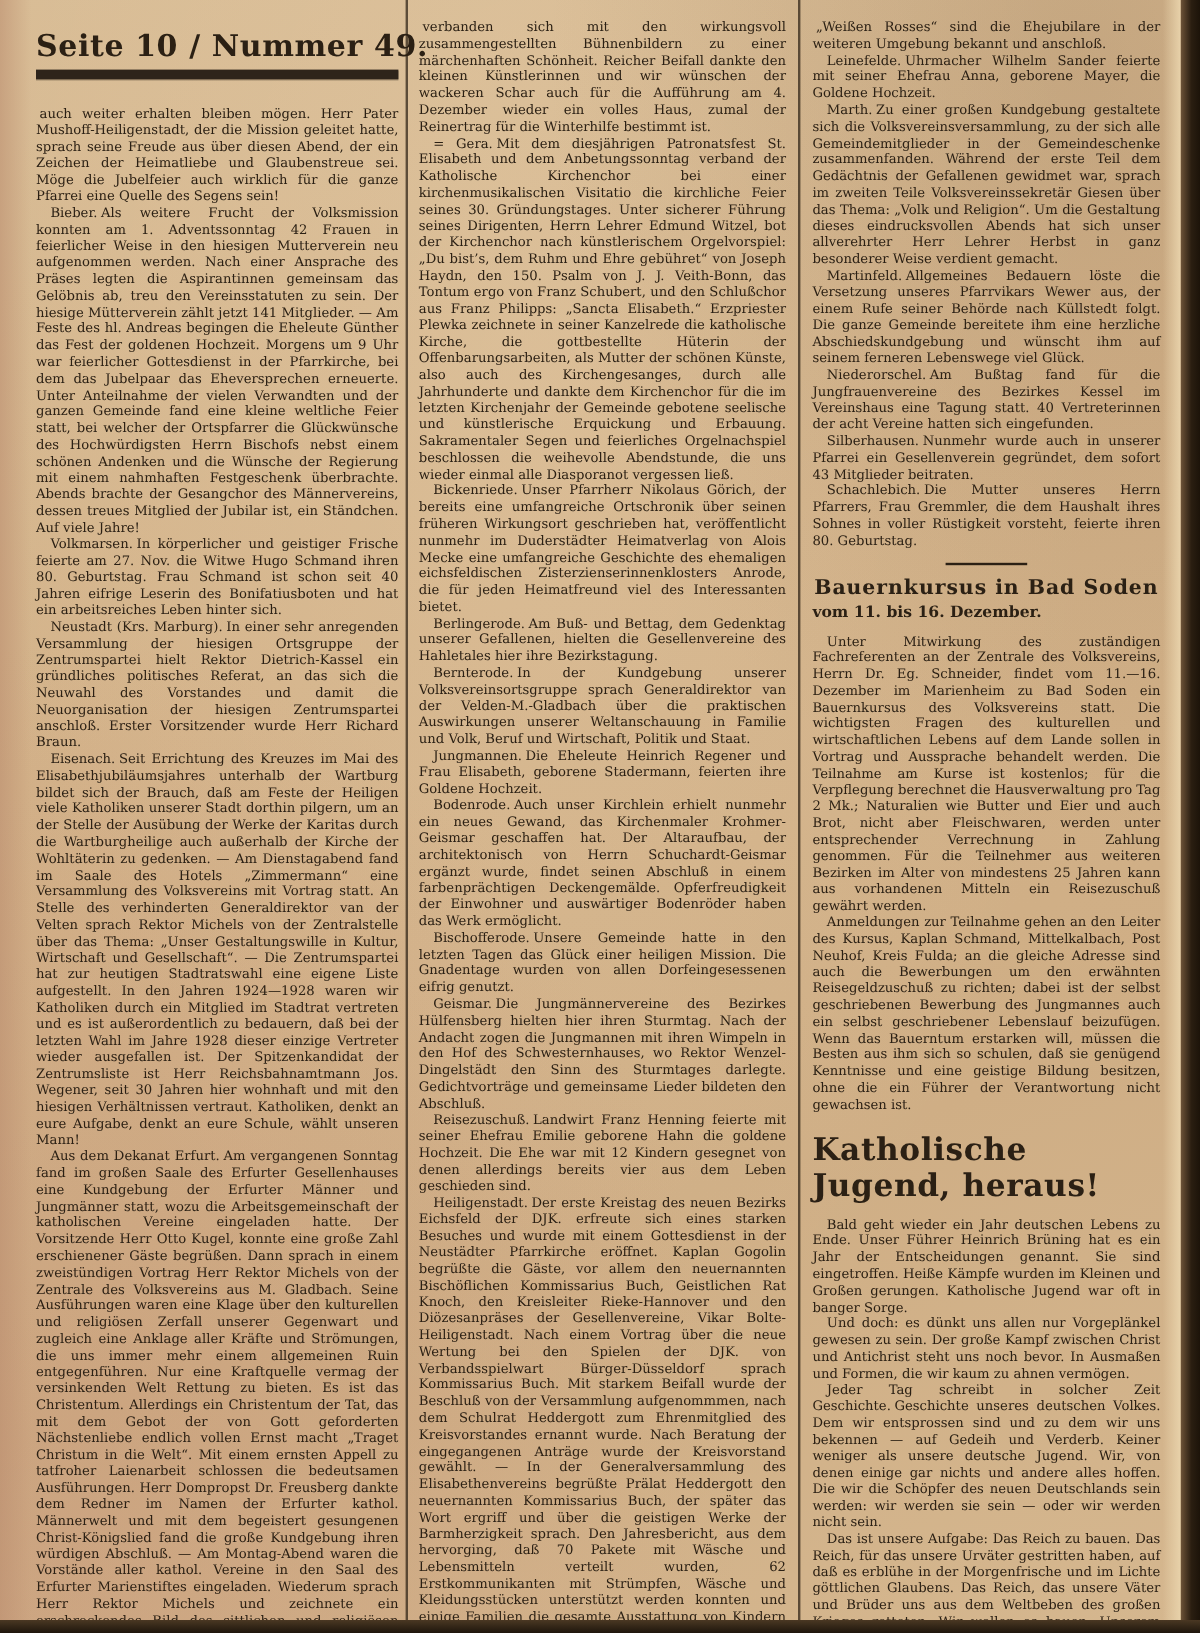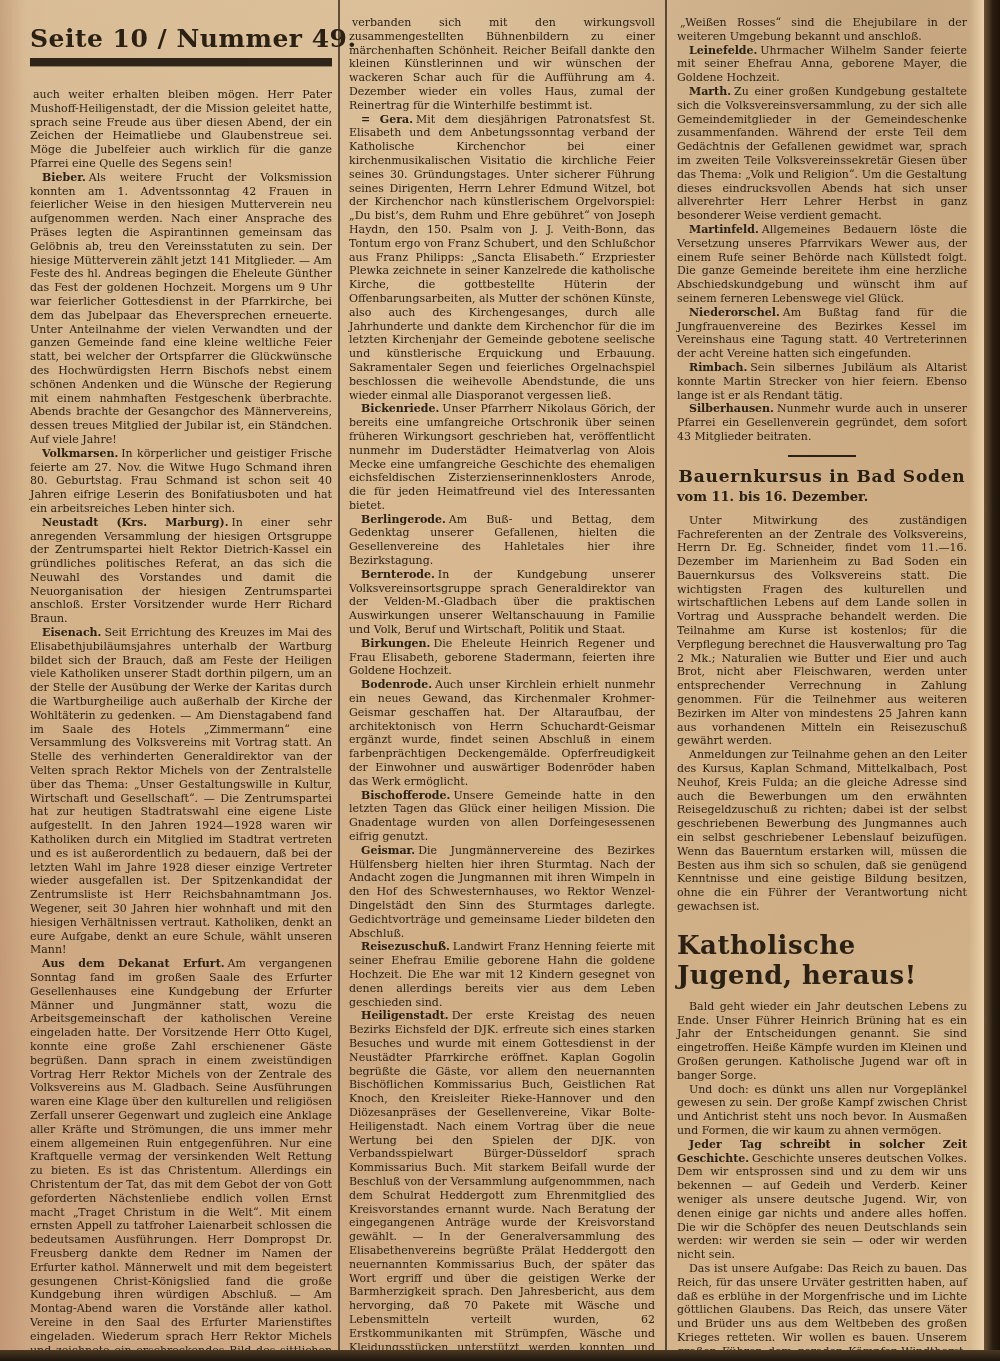--- a/index.html
+++ b/index.html
@@ -27,21 +27,21 @@
   .col{position:absolute;text-align:justify;}
   .col1{left:30px;top:24px;width:302px;}
   .col2{left:349px;top:16px;width:306px;}
   .col3{left:677px;top:16px;width:290px;}
   .masthead{font-size:25px;font-weight:bold;letter-spacing:0.5px;white-space:nowrap;}
   .masthead-rule{height:8px;background:#2e241a;margin-top:5px;box-shadow:0 1px 0 rgba(43,32,20,.4);}
   .col1 .masthead-block{margin-bottom:22px;}
   p.body{margin:0;font-size:11px;line-height:13.8px;text-indent:12px;
     hyphens:auto;-webkit-hyphens:auto;overflow-wrap:break-word;}
   p.noindent{text-indent:0;}
-  .lead{font-weight:bold;margin-right:3px;}
+  .lead{font-weight:normal;margin-right:3px;}
   .sec-rule{width:68px;height:2px;background:#2b2014;margin:11px auto 9px auto;}
   .sec-title{margin:0;text-align:center;font-size:17px;font-weight:bold;letter-spacing:0.8px;}
   .sec-subtitle{margin:3px 0 10px 0;font-size:13px;font-weight:bold;}
   .headline{margin:16px 0 10px 0;font-size:26px;font-weight:bold;letter-spacing:0.5px;}
 </style>
 </head>
 <body>
 
 <div class="page">
 
@@ -59,39 +59,39 @@
   </div>
 
   <div class="vrule vrule1"></div>
 
   <div class="col col2">
     <p class="body noindent"><b class="lead"></b><span>verbanden sich mit den wirkungsvoll zusammengestellten Bühnenbildern zu einer märchenhaften Schönheit. Reicher Beifall dankte den kleinen Künstlerinnen und wir wünschen der wackeren Schar auch für die Aufführung am 4. Dezember wieder ein volles Haus, zumal der Reinertrag für die Winterhilfe bestimmt ist.</span></p>
     <p class="body"><b class="lead">= Gera.</b><span>Mit dem diesjährigen Patronatsfest St. Elisabeth und dem Anbetungssonntag verband der Katholische Kirchenchor bei einer kirchenmusikalischen Visitatio die kirchliche Feier seines 30. Gründungstages. Unter sicherer Führung seines Dirigenten, Herrn Lehrer Edmund Witzel, bot der Kirchenchor nach künstlerischem Orgelvorspiel: „Du bist’s, dem Ruhm und Ehre gebühret“ von Joseph Haydn, den 150. Psalm von J. J. Veith-Bonn, das Tontum ergo von Franz Schubert, und den Schlußchor aus Franz Philipps: „Sancta Elisabeth.“ Erzpriester Plewka zeichnete in seiner Kanzelrede die katholische Kirche, die gottbestellte Hüterin der Offenbarungsarbeiten, als Mutter der schönen Künste, also auch des Kirchengesanges, durch alle Jahrhunderte und dankte dem Kirchenchor für die im letzten Kirchenjahr der Gemeinde gebotene seelische und künstlerische Erquickung und Erbauung. Sakramentaler Segen und feierliches Orgelnachspiel beschlossen die weihevolle Abendstunde, die uns wieder einmal alle Diasporanot vergessen ließ.</span></p>
     <p class="body"><b class="lead">Bickenriede.</b><span>Unser Pfarrherr Nikolaus Görich, der bereits eine umfangreiche Ortschronik über seinen früheren Wirkungsort geschrieben hat, veröffentlicht nunmehr im Duderstädter Heimatverlag von Alois Mecke eine umfangreiche Geschichte des ehemaligen eichsfeldischen Zisterzienserinnenklosters Anrode, die für jeden Heimatfreund viel des Interessanten bietet.</span></p>
     <p class="body"><b class="lead">Berlingerode.</b><span>Am Buß- und Bettag, dem Gedenktag unserer Gefallenen, hielten die Gesellenvereine des Hahletales hier ihre Bezirkstagung.</span></p>
     <p class="body"><b class="lead">Bernterode.</b><span>In der Kundgebung unserer Volksvereinsortsgruppe sprach Generaldirektor van der Velden-M.-Gladbach über die praktischen Auswirkungen unserer Weltanschauung in Familie und Volk, Beruf und Wirtschaft, Politik und Staat.</span></p>
-    <p class="body"><b class="lead">Birkungen.</b><span>Die Eheleute Heinrich Regener und Frau Elisabeth, geborene Stadermann, feierten ihre Goldene Hochzeit.</span></p>
+    <p class="body"><b class="lead">Jungmannen.</b><span>Die Eheleute Heinrich Regener und Frau Elisabeth, geborene Stadermann, feierten ihre Goldene Hochzeit.</span></p>
     <p class="body"><b class="lead">Bodenrode.</b><span>Auch unser Kirchlein erhielt nunmehr ein neues Gewand, das Kirchenmaler Krohmer-Geismar geschaffen hat. Der Altaraufbau, der architektonisch von Herrn Schuchardt-Geismar ergänzt wurde, findet seinen Abschluß in einem farbenprächtigen Deckengemälde. Opferfreudigkeit der Einwohner und auswärtiger Bodenröder haben das Werk ermöglicht.</span></p>
     <p class="body"><b class="lead">Bischofferode.</b><span>Unsere Gemeinde hatte in den letzten Tagen das Glück einer heiligen Mission. Die Gnadentage wurden von allen Dorfeingesessenen eifrig genutzt.</span></p>
     <p class="body"><b class="lead">Geismar.</b><span>Die Jungmännervereine des Bezirkes Hülfensberg hielten hier ihren Sturmtag. Nach der Andacht zogen die Jungmannen mit ihren Wimpeln in den Hof des Schwesternhauses, wo Rektor Wenzel-Dingelstädt den Sinn des Sturmtages darlegte. Gedichtvorträge und gemeinsame Lieder bildeten den Abschluß.</span></p>
     <p class="body"><b class="lead">Reisezuschuß.</b><span>Landwirt Franz Henning feierte mit seiner Ehefrau Emilie geborene Hahn die goldene Hochzeit. Die Ehe war mit 12 Kindern gesegnet von denen allerdings bereits vier aus dem Leben geschieden sind.</span></p>
     <p class="body"><b class="lead">Heiligenstadt.</b><span>Der erste Kreistag des neuen Bezirks Eichsfeld der DJK. erfreute sich eines starken Besuches und wurde mit einem Gottesdienst in der Neustädter Pfarrkirche eröffnet. Kaplan Gogolin begrüßte die Gäste, vor allem den neuernannten Bischöflichen Kommissarius Buch, Geistlichen Rat Knoch, den Kreisleiter Rieke-Hannover und den Diözesanpräses der Gesellenvereine, Vikar Bolte-Heiligenstadt. Nach einem Vortrag über die neue Wertung bei den Spielen der DJK. von Verbandsspielwart Bürger-Düsseldorf sprach Kommissarius Buch. Mit starkem Beifall wurde der Beschluß von der Versammlung aufgenommmen, nach dem Schulrat Heddergott zum Ehrenmitglied des Kreisvorstandes ernannt wurde. Nach Beratung der eingegangenen Anträge wurde der Kreisvorstand gewählt. — In der Generalversammlung des Elisabethenvereins begrüßte Prälat Heddergott den neuernannten Kommissarius Buch, der später das Wort ergriff und über die geistigen Werke der Barmherzigkeit sprach. Den Jahresbericht, aus dem hervorging, daß 70 Pakete mit Wäsche und Lebensmitteln verteilt wurden, 62 Erstkommunikanten mit Strümpfen, Wäsche und Kleidungsstücken unterstützt werden konnten und einige Familien die gesamte Ausstattung von Kindern übernahmen, erstattete Frau Rat Kramer. Im Berichtsjahr wurden 2400 Portionen Essen und 481 Brote verteilt. Prälat Heddergott, der in herzlichen Worten des verstorbenen Propstes Poppe gedachte, schloß die Versammlung mit Dankesworten an alle, die im Geiste der hl. Elisabeth gearbeitet haben. Einen wirkungsvollen Abschluß der Versammlung bildete die Vorführung des Films „Sankt Elisabeth in unseren Tagen“.</span></p>
 
   </div>
 
   <div class="vrule vrule2"></div>
 
   <div class="col col3">
     <p class="body noindent"><b class="lead"></b><span>„Weißen Rosses“ sind die Ehejubilare in der weiteren Umgebung bekannt und anschloß.</span></p>
     <p class="body"><b class="lead">Leinefelde.</b><span>Uhrmacher Wilhelm Sander feierte mit seiner Ehefrau Anna, geborene Mayer, die Goldene Hochzeit.</span></p>
     <p class="body"><b class="lead">Marth.</b><span>Zu einer großen Kundgebung gestaltete sich die Volksvereinsversammlung, zu der sich alle Gemeindemitglieder in der Gemeindeschenke zusammenfanden. Während der erste Teil dem Gedächtnis der Gefallenen gewidmet war, sprach im zweiten Teile Volksvereinssekretär Giesen über das Thema: „Volk und Religion“. Um die Gestaltung dieses eindrucksvollen Abends hat sich unser allverehrter Herr Lehrer Herbst in ganz besonderer Weise verdient gemacht.</span></p>
     <p class="body"><b class="lead">Martinfeld.</b><span>Allgemeines Bedauern löste die Versetzung unseres Pfarrvikars Wewer aus, der einem Rufe seiner Behörde nach Küllstedt folgt. Die ganze Gemeinde bereitete ihm eine herzliche Abschiedskundgebung und wünscht ihm auf seinem ferneren Lebenswege viel Glück.</span></p>
     <p class="body"><b class="lead">Niederorschel.</b><span>Am Bußtag fand für die Jungfrauenvereine des Bezirkes Kessel im Vereinshaus eine Tagung statt. 40 Vertreterinnen der acht Vereine hatten sich eingefunden.</span></p>
-    <p class="body"><b class="lead">Rimbach.</b><span>Sein silbernes Jubiläum als Altarist konnte Martin Strecker von hier feiern. Ebenso lange ist er als Rendant tätig.</span></p>
     <p class="body"><b class="lead">Silberhausen.</b><span>Nunmehr wurde auch in unserer Pfarrei ein Gesellenverein gegründet, dem sofort 43 Mitglieder beitraten.</span></p>
+    <p class="body"><b class="lead">Schachlebich.</b><span>Die Mutter unseres Herrn Pfarrers, Frau Gremmler, die dem Haushalt ihres Sohnes in voller Rüstigkeit vorsteht, feierte ihren 80. Geburtstag.</span></p>
 
     <div class="sec-rule"></div>
     <h2 class="sec-title">Bauernkursus in Bad Soden</h2>
     <h3 class="sec-subtitle">vom 11. bis 16. Dezember.</h3>
     <p class="body"><span>Unter Mitwirkung des zuständigen Fachreferenten an der Zentrale des Volksvereins, Herrn Dr. Eg. Schneider, findet vom 11.—16. Dezember im Marienheim zu Bad Soden ein Bauernkursus des Volksvereins statt. Die wichtigsten Fragen des kulturellen und wirtschaftlichen Lebens auf dem Lande sollen in Vortrag und Aussprache behandelt werden. Die Teilnahme am Kurse ist kostenlos; für die Verpflegung berechnet die Hausverwaltung pro Tag 2 Mk.; Naturalien wie Butter und Eier und auch Brot, nicht aber Fleischwaren, werden unter entsprechender Verrechnung in Zahlung genommen. Für die Teilnehmer aus weiteren Bezirken im Alter von mindestens 25 Jahren kann aus vorhandenen Mitteln ein Reisezuschuß gewährt werden.</span></p>
     <p class="body"><span>Anmeldungen zur Teilnahme gehen an den Leiter des Kursus, Kaplan Schmand, Mittelkalbach, Post Neuhof, Kreis Fulda; an die gleiche Adresse sind auch die Bewerbungen um den erwähnten Reisegeldzuschuß zu richten; dabei ist der selbst geschriebenen Bewerbung des Jungmannes auch ein selbst geschriebener Lebenslauf beizufügen. Wenn das Bauerntum erstarken will, müssen die Besten aus ihm sich so schulen, daß sie genügend Kenntnisse und eine geistige Bildung besitzen, ohne die ein Führer der Verantwortung nicht gewachsen ist.</span></p>
 
     <h1 class="headline">Katholische Jugend, heraus!</h1>
     <p class="body"><span>Bald geht wieder ein Jahr deutschen Lebens zu Ende. Unser Führer Heinrich Brüning hat es ein Jahr der Entscheidungen genannt. Sie sind eingetroffen. Heiße Kämpfe wurden im Kleinen und Großen gerungen. Katholische Jugend war oft in banger Sorge.</span></p>
     <p class="body"><span>Und doch: es dünkt uns allen nur Vorgeplänkel gewesen zu sein. Der große Kampf zwischen Christ und Antichrist steht uns noch bevor. In Ausmaßen und Formen, die wir kaum zu ahnen vermögen.</span></p>

